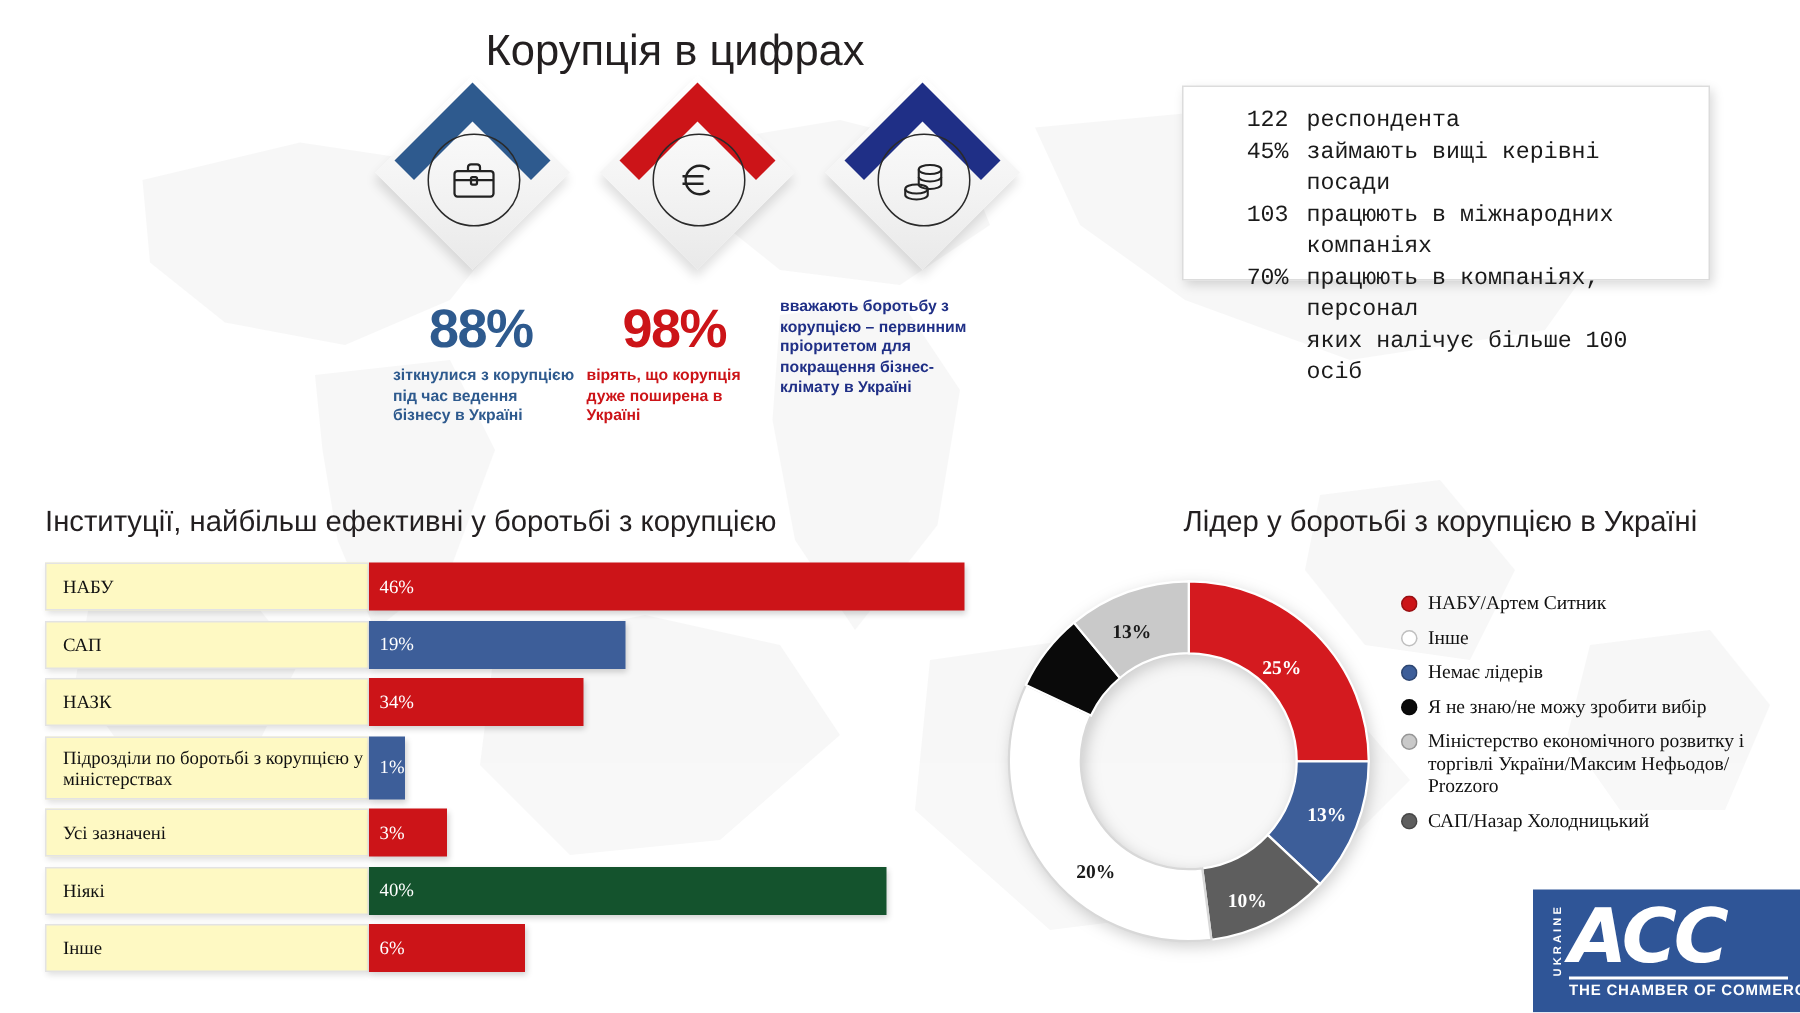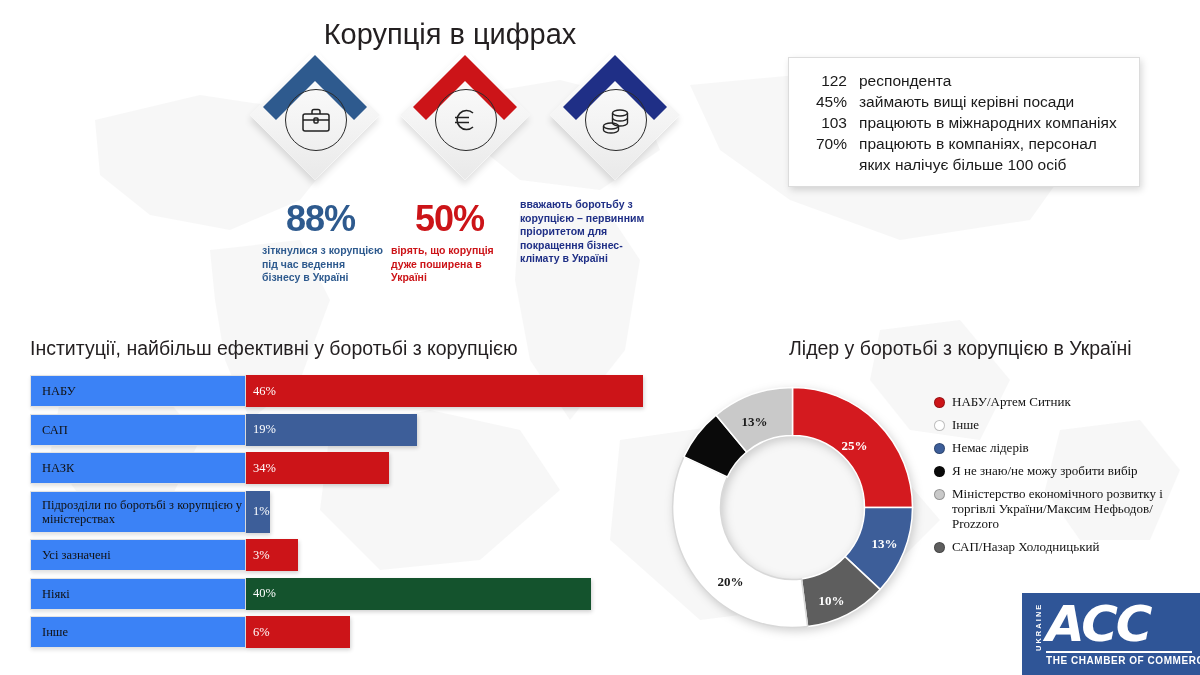--- a/index.html
+++ b/index.html
@@ -36,38 +36,38 @@
   .stats{position:absolute;left:262px;top:196px;width:420px;height:130px;}
   .stat{position:absolute;top:0;width:124px;}
   .stat .big{font-size:36px;font-weight:700;line-height:46px;letter-spacing:-1px;margin-left:24px;}
   .stat .cap{font-size:10.5px;line-height:13.5px;font-weight:600;margin-top:2px;}
 
   
   .infobox{
     position:absolute;left:788px;top:57px;width:352px;height:130px;
     background:#fff;border:1px solid #dcdcdc;
     box-shadow:2px 3px 7px rgba(0,0,0,.15);
-    padding:12px 8px 0 14px;box-sizing:border-box;
-    font-family:Liberation Sans, sans-serif;
+    padding:12px 8px 0 26px;box-sizing:border-box;
+    font-family:Liberation Mono, monospace;
   }
   .infobox .row{display:flex;font-size:15.5px;line-height:21px;color:#1a1a1a;}
   .infobox .num{width:44px;flex:none;text-align:right;padding-right:12px;}
   .infobox .txt{flex:1;}
   .infobox .cont{padding-left:56px;font-size:15.5px;line-height:21px;color:#1a1a1a;}
 
   
   .sec-title{position:absolute;font-size:19.5px;color:#231f20;}
 
   
   .bars{position:absolute;left:30px;top:375px;width:640px;}
   .barrow{position:relative;height:32px;margin-bottom:6.5px;}
   .barrow.tall{height:42px;}
   .barlabel{
     position:absolute;left:0;top:0;width:216px;height:100%;
-    background:#3b82f6;border:1px solid #e3e3e3;box-sizing:border-box;
+    background:#fef9c3;border:1px solid #e3e3e3;box-sizing:border-box;
     box-shadow:1px 2px 4px rgba(0,0,0,.12);
     display:flex;align-items:center;padding-left:11px;
     font-family:"Liberation Serif", serif;font-size:12.5px;color:#111;line-height:14px;
   }
   .barfill{
     position:absolute;left:216px;top:0;height:100%;
     box-shadow:1px 2px 4px rgba(0,0,0,.18);
     display:flex;align-items:center;
   }
   .barval{
@@ -189,21 +189,21 @@
       </div>
     </div>
   </div>
 
   <div class="stats">
     <div class="stat" style="left:0;">
       <div class="big" style="color:#2e5a8e;">88%</div>
       <div class="cap" style="color:#2e5a8e;">зіткнулися з корупцією під час ведення бізнесу в Україні</div>
     </div>
     <div class="stat" style="left:129px;">
-      <div class="big" style="color:#cc1418;">50%</div>
+      <div class="big" style="color:#cc1418;">98%</div>
       <div class="cap" style="color:#cc1418;">вірять, що корупція дуже поширена в Україні</div>
     </div>
     <div class="stat" style="left:258px;width:132px;">
       <div class="cap" style="color:#1f2f86;">вважають боротьбу з корупцією – первинним пріоритетом для покращення бізнес-клімату в Україні</div>
     </div>
   </div>
 
   <div class="infobox">
     <div class="row">
       <div class="num">122</div>

